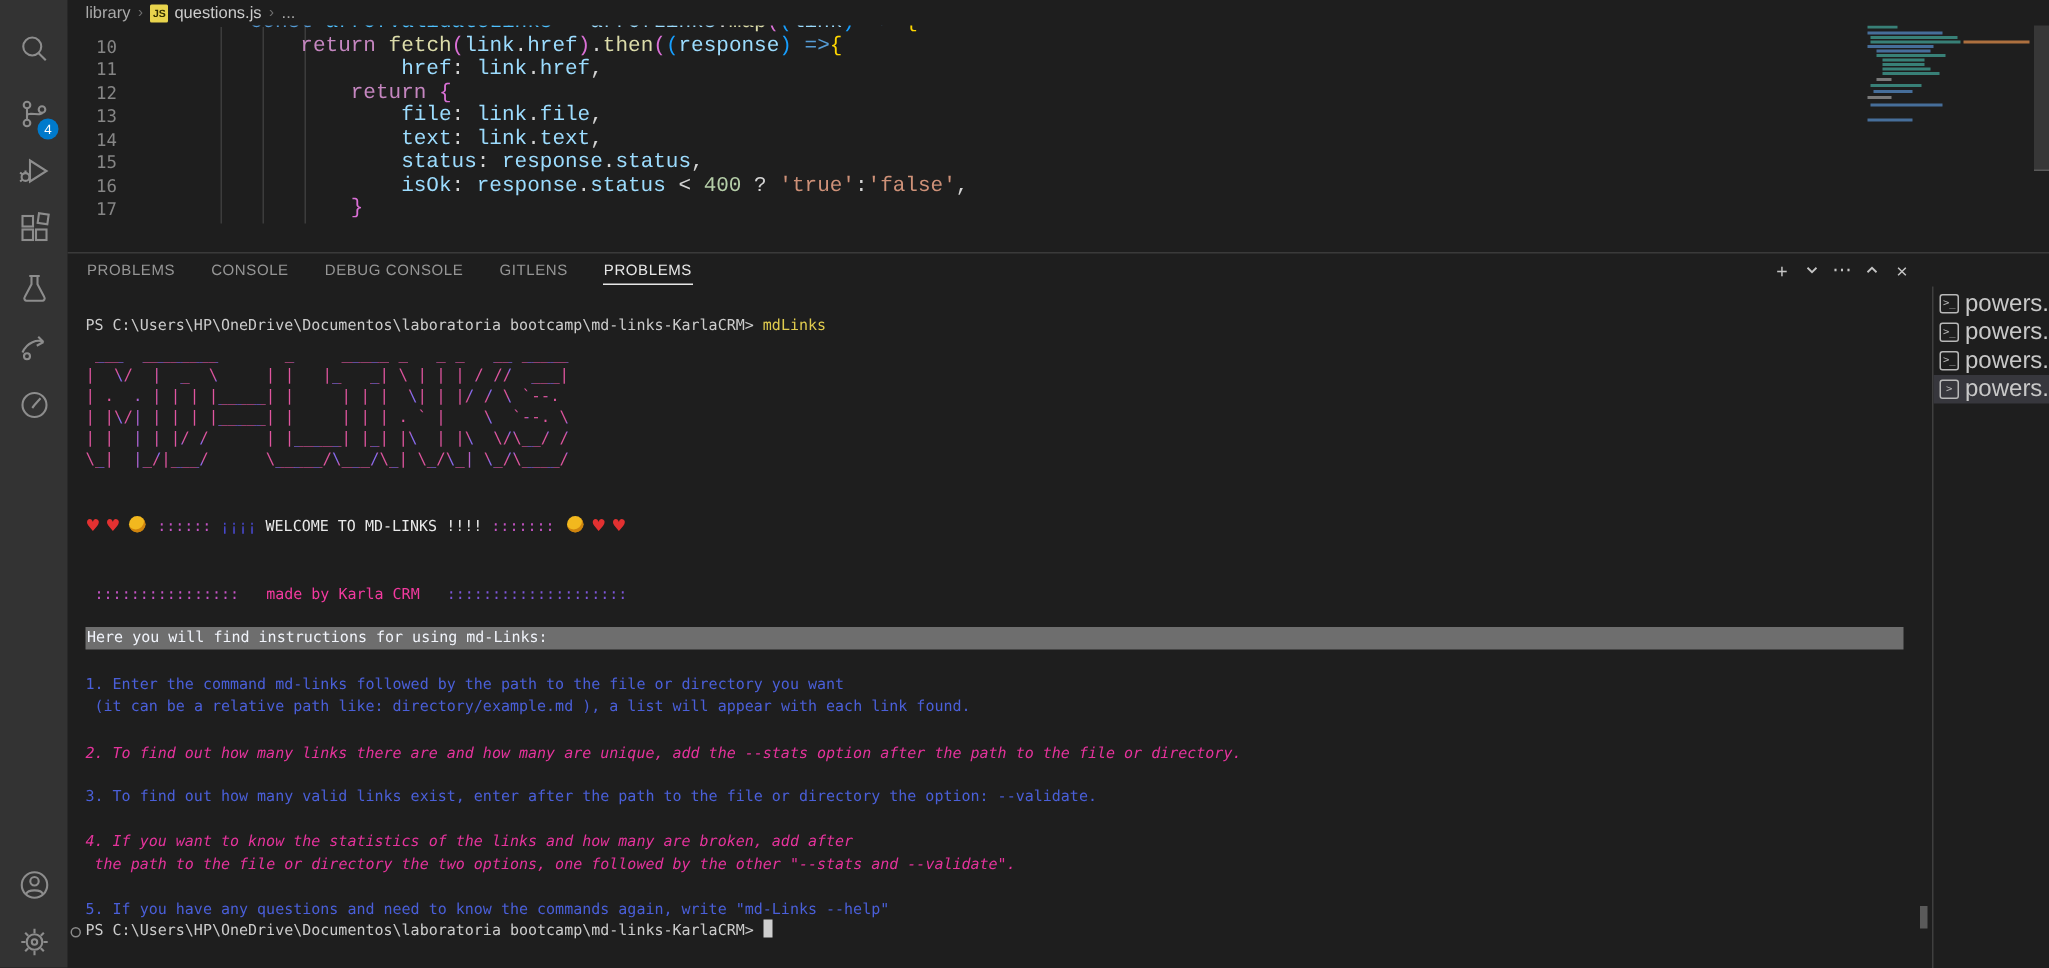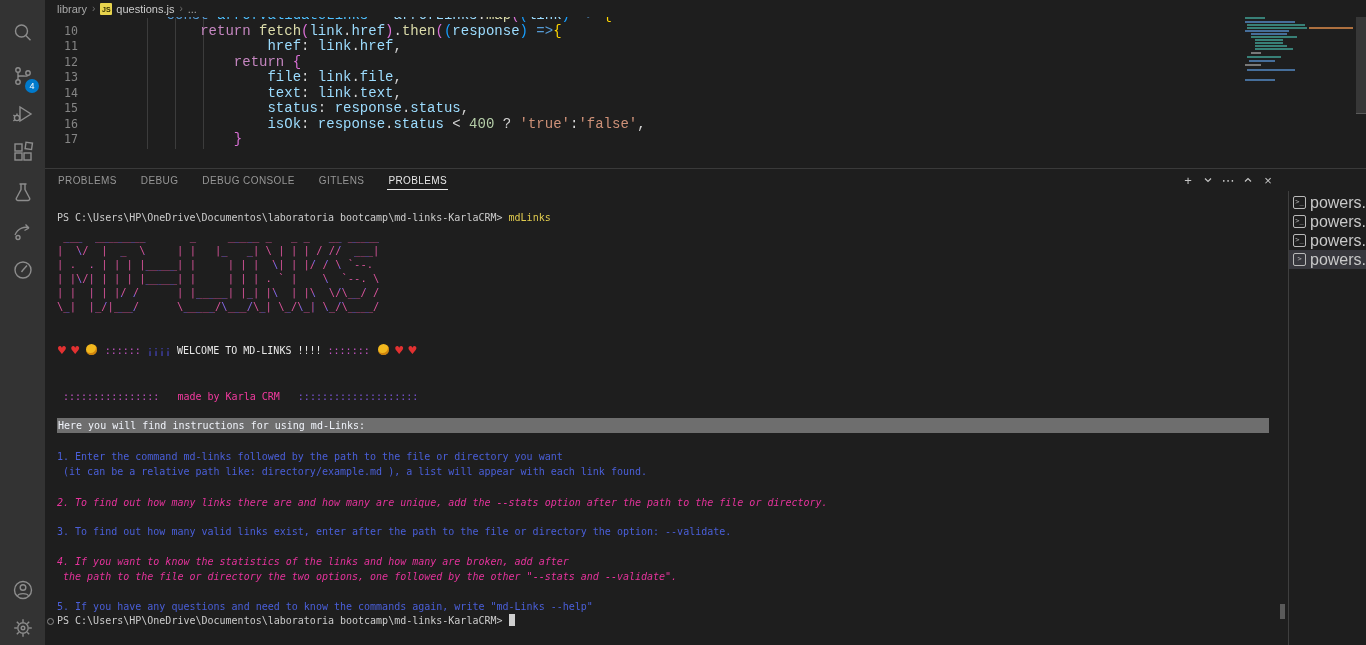--- a/index.html
+++ b/index.html
@@ -206,21 +206,21 @@
       <i style="left: 2px; top: 59px; width: 16px; background: rgb(138, 138, 138);"></i>
       <i style="left: 4px; top: 64px; width: 48px; background: rgb(78, 124, 176);"></i>
       <i style="left: 2px; top: 74px; width: 30px; background: rgb(78, 124, 176);"></i>
     </div>
   <div id="editor-scrollbar"></div>
 </div>
 
 <div id="panel">
   <div id="panel-tabs">
       <div class="ptab">PROBLEMS</div>
-      <div class="ptab">DEBUG</div>
+      <div class="ptab">CONSOLE</div>
       <div class="ptab">DEBUG CONSOLE</div>
       <div class="ptab">GITLENS</div>
       <div class="ptab active">PROBLEMS</div>
     </div>
   <div id="panel-actions">
     <div class="pact">+</div>
     <div class="pact">
       <svg width="10" height="10" viewBox="0 0 10 10">
           <path d="M2 3.5 L5 6.5 L8 3.5"></path>
         </svg>

